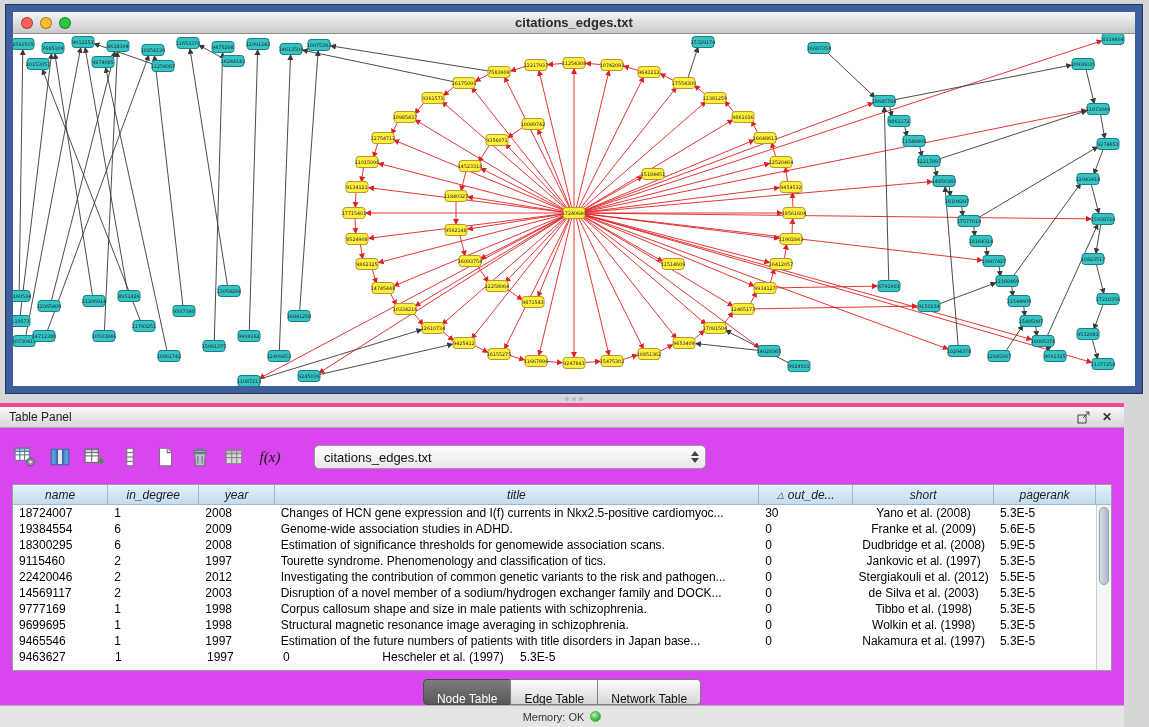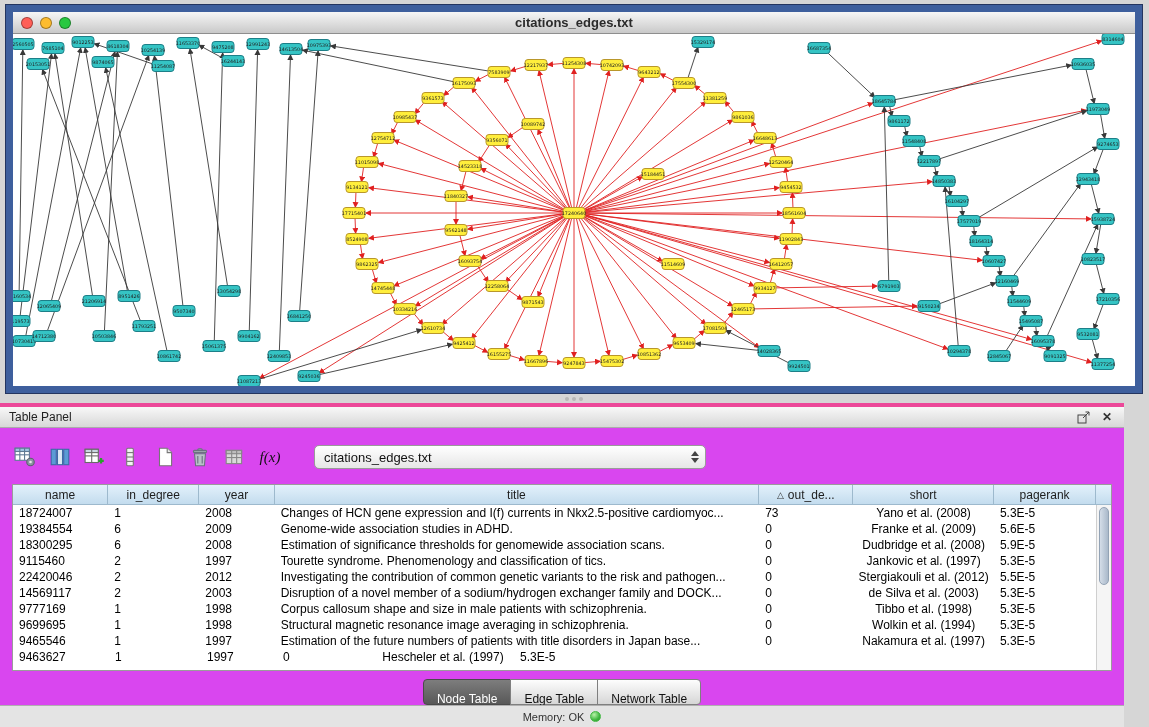--- a/index.html
+++ b/index.html
@@ -56,21 +56,21 @@
   .combo-arrows { display:flex; flex-direction:column; align-items:center; line-height:4px; }
   .combo-arrows b { width:0; height:0; border-left:4px solid transparent; border-right:4px solid transparent; display:block; margin:1px 0; }
   .arr-up { border-bottom:5px solid #444; }
   .arr-dn { border-top:5px solid #444; }
 
   
   .table-wrap {
     margin:2px 12px 0 12px; height:187px; background:#fff; border:1px solid #9b9b9b;
     position:relative; overflow:hidden;
   }
-  .thead { display:flex; height:20px; }
+  .thead { display:flex; height:20px;font-style:italic; }
   .hcell {
     height:20px; background:linear-gradient(#e3f1fb,#c3dcee);
     border-right:1px solid #9db9cd; border-bottom:1px solid #9db9cd;
     display:flex; align-items:center; justify-content:center;
     font-size:12px; color:#1d1d1d; white-space:nowrap; overflow:hidden;
   }
   .hcell .sort { font-size:9px; margin-right:4px; color:#333; }
   .hfiller { width:15px; height:20px; background:linear-gradient(#e3f1fb,#c3dcee); border-bottom:1px solid #9db9cd; }
   .col0{width:96px;} .col1{width:92px;} .col2{width:76px;} .col3{width:489px;}
   .col4{width:95px;} .col5{width:142px;} .col6{width:103px;}
@@ -860,21 +860,21 @@
           <span>pagerank</span>
         </div>
         <div class="hfiller"></div>
       </div>
     <div class="tbody" id="table-body">
         <div class="trow">
           <div class="tcell col0">18724007</div>
           <div class="tcell col1">1</div>
           <div class="tcell col2">2008</div>
           <div class="tcell col3">Changes of HCN gene expression and I(f) currents in Nkx2.5-positive cardiomyoc...</div>
-          <div class="tcell col4">73</div>
+          <div class="tcell col4">30</div>
           <div class="tcell col5 center">Yano et al. (2008)</div>
           <div class="tcell col6">5.3E-5</div>
         </div>
         <div class="trow">
           <div class="tcell col0">19384554</div>
           <div class="tcell col1">6</div>
           <div class="tcell col2">2009</div>
           <div class="tcell col3">Genome-wide association studies in ADHD.</div>
           <div class="tcell col4">0</div>
           <div class="tcell col5 center">Franke et al. (2009)</div>
@@ -924,21 +924,21 @@
           <div class="tcell col4">0</div>
           <div class="tcell col5 center">Tibbo et al. (1998)</div>
           <div class="tcell col6">5.3E-5</div>
         </div>
         <div class="trow">
           <div class="tcell col0">9699695</div>
           <div class="tcell col1">1</div>
           <div class="tcell col2">1998</div>
           <div class="tcell col3">Structural magnetic resonance image averaging in schizophrenia.</div>
           <div class="tcell col4">0</div>
-          <div class="tcell col5 center">Wolkin et al. (1994)</div>
+          <div class="tcell col5 center">Wolkin et al. (1998)</div>
           <div class="tcell col6">5.3E-5</div>
         </div>
         <div class="trow">
           <div class="tcell col0">9465546</div>
           <div class="tcell col1">1</div>
           <div class="tcell col2">1997</div>
           <div class="tcell col3">Estimation of the future numbers of patients with title disorders in Japan base...</div>
           <div class="tcell col4">0</div>
           <div class="tcell col5 center">Nakamura et al. (1997)</div>
           <div class="tcell col6">5.3E-5</div>

